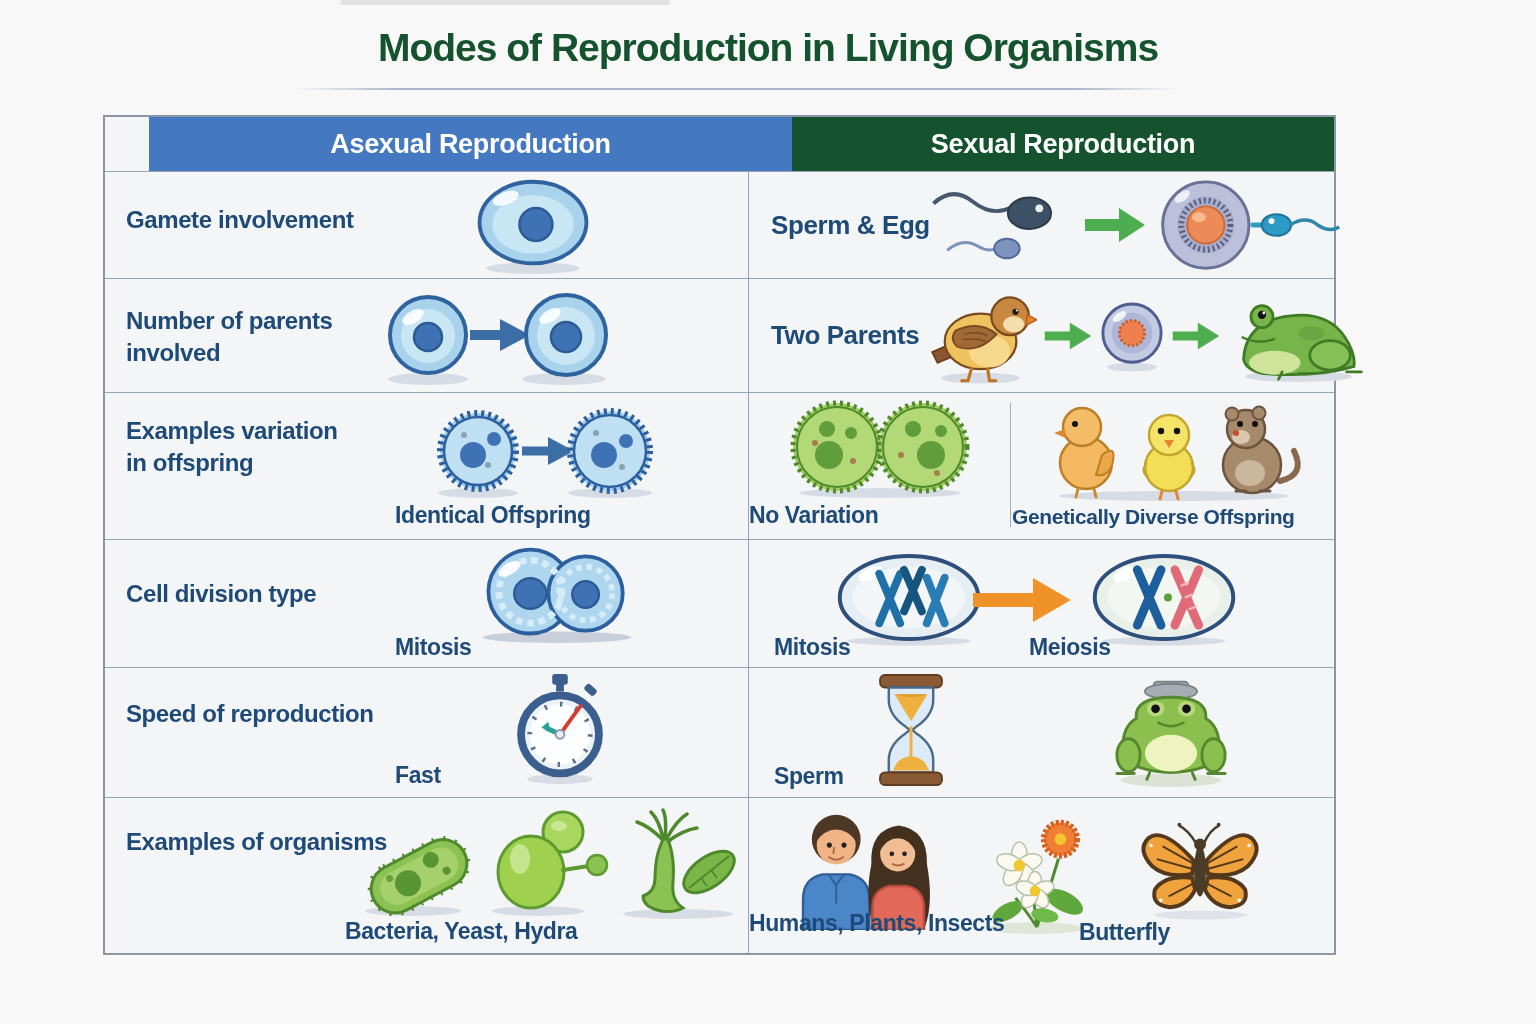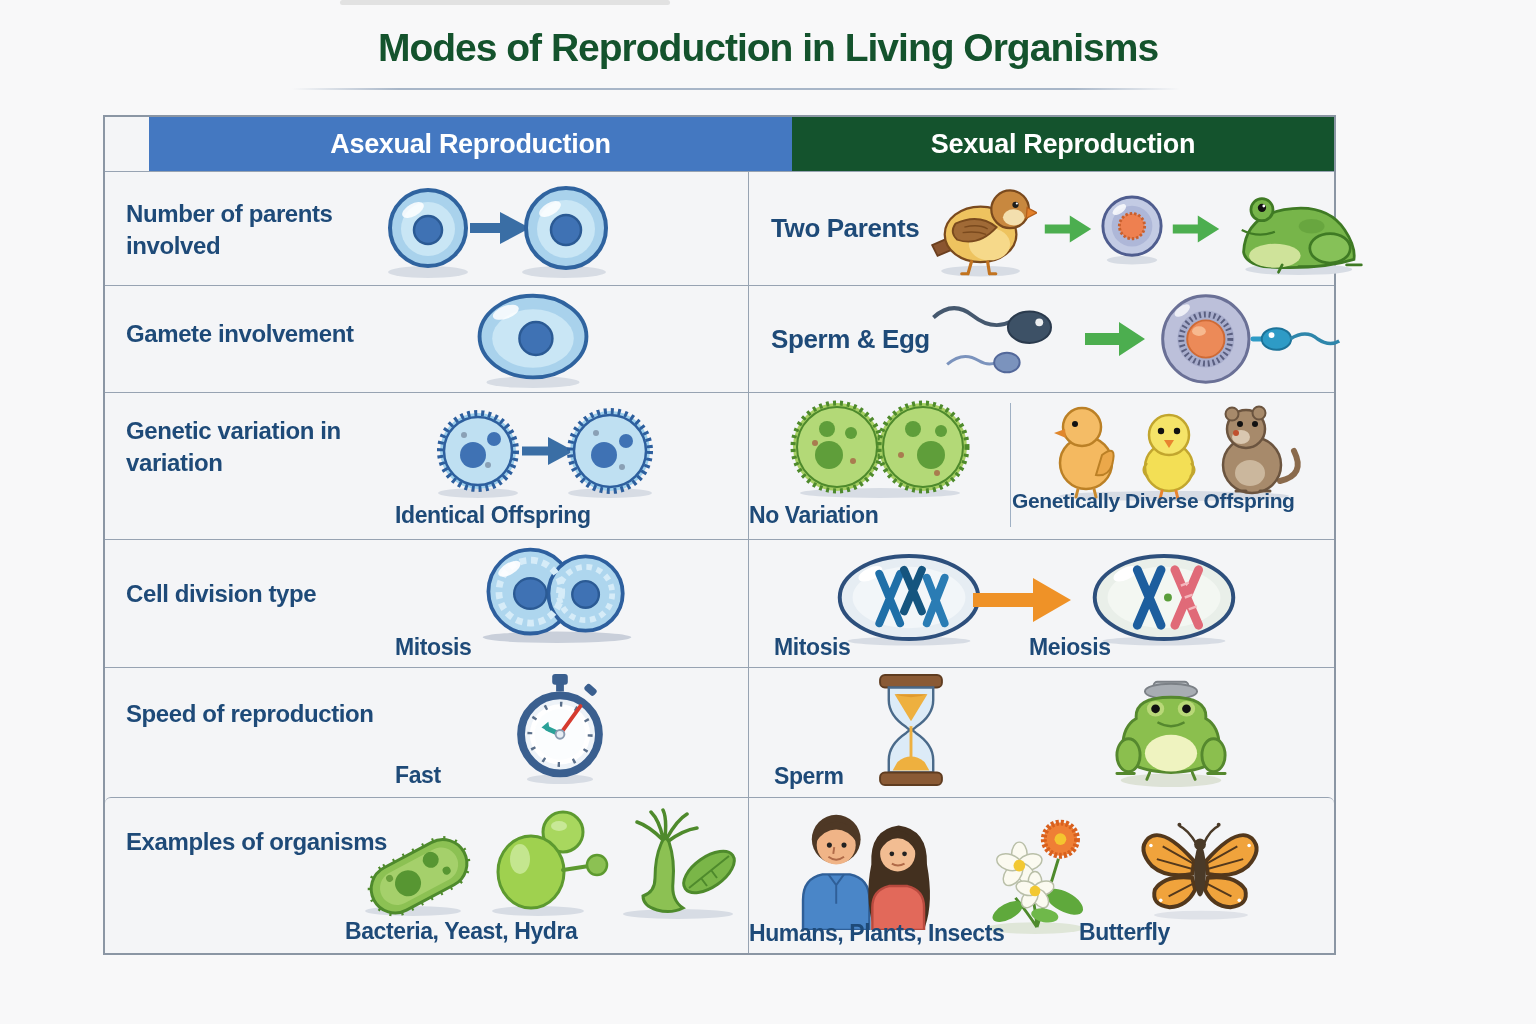--- a/index.html
+++ b/index.html
@@ -21,21 +21,21 @@
     position:absolute;left:103px;top:115px;width:1233px;
     border:2px solid #8b96a4;background:#f4f5f7;box-sizing:border-box;
   }
   .hdr{display:flex;height:54px;padding-left:44px;}
   .hcell{display:flex;align-items:center;justify-content:center;
     color:#ffffff;font-size:27px;font-weight:bold;letter-spacing:-.3px;}
   .h-asexual{width:643px;background:#4478c1;}
   .h-sexual{flex:1;background:#14532d;}
   .row{position:relative;border-top:1px solid #97a3b2;}
   .r1{height:113px;}.r2{height:106px;}.r3{height:146px;}
-  .r4{height:127px;}.r5{height:129px;}.r6{height:155px;border-radius:6px;}
+  .r4{height:127px;}.r5{height:129px;}.r6{height:155px;}
   .cl{position:absolute;left:0;top:0;bottom:0;width:643px;border-right:1px solid #97a3b2;}
   .cr{position:absolute;left:644px;top:0;bottom:0;right:0;}
   .lbl{
     position:absolute;left:21px;color:#1e4a78;font-weight:bold;
     font-size:24px;line-height:1.32;letter-spacing:-.4px;
   }
   .w-narrow{width:235px;} .w-wide{width:330px;}
   .art{position:absolute;line-height:0;}
   .cap{
     position:absolute;text-align:left;color:#1e4a78;
@@ -59,20 +59,72 @@
 
   <div class="hdr">
     <div class="hcell h-asexual">
       <span>Asexual Reproduction</span>
     </div>
     <div class="hcell h-sexual">
       <span>Sexual Reproduction</span>
     </div>
   </div>
 
+  <div class="row r2">
+    <div class="cl">
+      <div class="lbl w-wide" style="top:32px">Gamete involvement</div>
+      <div class="art" style="left:353px;top:2px">
+        <svg width="150" height="102" viewBox="0 0 150 105">
+          <ellipse cx="75" cy="97" rx="48" ry="6" fill="#d7dce4"></ellipse>
+          <ellipse cx="75" cy="50" rx="55" ry="42" fill="#a9d2ec" stroke="#2f639f" stroke-width="4"></ellipse>
+          <ellipse cx="75" cy="52" rx="42" ry="30" fill="#c9e6f5"></ellipse>
+          <circle cx="78" cy="52" r="17" fill="#3f72b4" stroke="#2b5a94" stroke-width="2.5"></circle>
+          <ellipse cx="47" cy="25" rx="14" ry="6.5" fill="#ffffff" opacity=".85" transform="rotate(-20 47 25)"></ellipse>
+        </svg>
+      </div>
+    </div>
+    <div class="cr">
+      <div class="flexrow">
+        <span class="rtext" style="width:152px">Sperm &amp; Egg</span>
+        <span class="art" style="position:static">
+          <svg width="148" height="98" viewBox="0 0 150 100">
+            <path d="M4 28 Q24 10 44 26 Q64 42 84 32" stroke="#45586e" stroke-width="4" fill="none"></path>
+            <ellipse cx="102" cy="38" rx="22" ry="16" fill="#3d5166" stroke="#2a3a4d" stroke-width="2"></ellipse>
+            <circle cx="112" cy="33" r="4" fill="#fff" opacity=".9"></circle>
+            <g>
+              <path d="M18 76 Q34 62 50 72 Q60 78 68 74" stroke="#7b93bd" stroke-width="3" fill="none"></path>
+              <ellipse cx="79" cy="74" rx="13" ry="10" fill="#7b93bd" stroke="#53689a" stroke-width="2"></ellipse>
+            </g>
+          </svg>
+        </span>
+        <span class="art" style="position:static">
+          <svg width="64" height="40" viewBox="0 0 64 40">
+              <path d="M2 14 h34 v-11 l26 17 -26 17 v-11 H2 z" fill="#4cae4f"></path>
+            </svg>
+        </span>
+        <span class="art" style="position:static">
+          <svg width="190" height="102" viewBox="0 0 190 104">
+            <circle cx="52" cy="52" r="44" fill="#bcc0da" stroke="#6a7096" stroke-width="3"></circle>
+            <circle cx="52" cy="52" r="29" fill="#a9aecd"></circle>
+            <circle cx="52" cy="52" r="25" fill="none" stroke="#5a5f80" stroke-width="6" stroke-dasharray="2 3"></circle>
+            <circle cx="52" cy="52" r="19" fill="#ec8a58" stroke="#cf6a35" stroke-width="2"></circle>
+            <ellipse cx="45" cy="44" rx="7" ry="5" fill="#f7b98f"></ellipse>
+            <ellipse cx="28" cy="23" rx="9" ry="4.5" fill="#ffffff" opacity=".75" transform="rotate(-35 28 23)"></ellipse>
+            <g>
+              <path d="M100 52 L110 52" stroke="#2e9bc6" stroke-width="5" stroke-linecap="round"></path>
+              <ellipse cx="124" cy="52" rx="15" ry="11" fill="#2e9bc6" stroke="#1d7399" stroke-width="2"></ellipse>
+              <circle cx="119" cy="48" r="3" fill="#fff"></circle>
+              <path d="M138 52 Q154 42 166 52 Q178 60 188 54" stroke="#2e86ab" stroke-width="3.5" fill="none"></path>
+            </g>
+          </svg>
+        </span>
+      </div>
+    </div>
+  </div>
+
   <div class="row r1">
     <div class="cl">
       <div class="lbl w-narrow" style="top:26px">Number of parents involved</div>
       <div class="art" style="left:275px;top:8px">
         <svg width="230" height="100" viewBox="0 0 230 100">
           <ellipse cx="48" cy="92" rx="40" ry="6" fill="#d7dce4"></ellipse>
           <ellipse cx="184" cy="92" rx="42" ry="6" fill="#d7dce4"></ellipse>
           <g>
             <circle cx="48" cy="48" r="38" fill="#a9d2ec" stroke="#2f639f" stroke-width="4"></circle>
             <circle cx="48" cy="49" r="27" fill="#c9e6f5"></circle>
@@ -141,75 +193,23 @@
             <path d="M16 52 Q34 61 52 54" stroke="#3f7a24" stroke-width="2.5" fill="none"></path>
             <ellipse cx="112" cy="72" rx="22" ry="16" fill="#86c158" stroke="#3f7a24" stroke-width="3"></ellipse>
             <ellipse cx="92" cy="48" rx="14" ry="8" fill="#5f9c38" opacity=".6"></ellipse>
             <path d="M94 92 h-16 M130 90 h16 M60 90 l-4 8" stroke="#3f7a24" stroke-width="3" stroke-linecap="round"></path>
           </svg>
         </span>
       </div>
     </div>
   </div>
 
-  <div class="row r2">
-    <div class="cl">
-      <div class="lbl w-wide" style="top:32px">Gamete involvement</div>
-      <div class="art" style="left:353px;top:2px">
-        <svg width="150" height="102" viewBox="0 0 150 105">
-          <ellipse cx="75" cy="97" rx="48" ry="6" fill="#d7dce4"></ellipse>
-          <ellipse cx="75" cy="50" rx="55" ry="42" fill="#a9d2ec" stroke="#2f639f" stroke-width="4"></ellipse>
-          <ellipse cx="75" cy="52" rx="42" ry="30" fill="#c9e6f5"></ellipse>
-          <circle cx="78" cy="52" r="17" fill="#3f72b4" stroke="#2b5a94" stroke-width="2.5"></circle>
-          <ellipse cx="47" cy="25" rx="14" ry="6.5" fill="#ffffff" opacity=".85" transform="rotate(-20 47 25)"></ellipse>
-        </svg>
-      </div>
-    </div>
-    <div class="cr">
-      <div class="flexrow">
-        <span class="rtext" style="width:152px">Sperm &amp; Egg</span>
-        <span class="art" style="position:static">
-          <svg width="148" height="98" viewBox="0 0 150 100">
-            <path d="M4 28 Q24 10 44 26 Q64 42 84 32" stroke="#45586e" stroke-width="4" fill="none"></path>
-            <ellipse cx="102" cy="38" rx="22" ry="16" fill="#3d5166" stroke="#2a3a4d" stroke-width="2"></ellipse>
-            <circle cx="112" cy="33" r="4" fill="#fff" opacity=".9"></circle>
-            <g>
-              <path d="M18 76 Q34 62 50 72 Q60 78 68 74" stroke="#7b93bd" stroke-width="3" fill="none"></path>
-              <ellipse cx="79" cy="74" rx="13" ry="10" fill="#7b93bd" stroke="#53689a" stroke-width="2"></ellipse>
-            </g>
-          </svg>
-        </span>
-        <span class="art" style="position:static">
-          <svg width="64" height="40" viewBox="0 0 64 40">
-              <path d="M2 14 h34 v-11 l26 17 -26 17 v-11 H2 z" fill="#4cae4f"></path>
-            </svg>
-        </span>
-        <span class="art" style="position:static">
-          <svg width="190" height="102" viewBox="0 0 190 104">
-            <circle cx="52" cy="52" r="44" fill="#bcc0da" stroke="#6a7096" stroke-width="3"></circle>
-            <circle cx="52" cy="52" r="29" fill="#a9aecd"></circle>
-            <circle cx="52" cy="52" r="25" fill="none" stroke="#5a5f80" stroke-width="6" stroke-dasharray="2 3"></circle>
-            <circle cx="52" cy="52" r="19" fill="#ec8a58" stroke="#cf6a35" stroke-width="2"></circle>
-            <ellipse cx="45" cy="44" rx="7" ry="5" fill="#f7b98f"></ellipse>
-            <ellipse cx="28" cy="23" rx="9" ry="4.5" fill="#ffffff" opacity=".75" transform="rotate(-35 28 23)"></ellipse>
-            <g>
-              <path d="M100 52 L110 52" stroke="#2e9bc6" stroke-width="5" stroke-linecap="round"></path>
-              <ellipse cx="124" cy="52" rx="15" ry="11" fill="#2e9bc6" stroke="#1d7399" stroke-width="2"></ellipse>
-              <circle cx="119" cy="48" r="3" fill="#fff"></circle>
-              <path d="M138 52 Q154 42 166 52 Q178 60 188 54" stroke="#2e86ab" stroke-width="3.5" fill="none"></path>
-            </g>
-          </svg>
-        </span>
-      </div>
-    </div>
-  </div>
-
   <div class="row r3">
     <div class="cl">
-      <div class="lbl w-narrow" style="top:22px">Genetic variation in variation</div>
+      <div class="lbl w-narrow" style="top:22px">Examples variation in offspring</div>
       <div class="art" style="left:325px;top:10px">
         <svg width="225" height="96" viewBox="0 0 225 96">
           <ellipse cx="48" cy="90" rx="40" ry="5" fill="#d7dce4"></ellipse>
           <ellipse cx="180" cy="90" rx="42" ry="5" fill="#d7dce4"></ellipse>
           <g>
             <circle cx="48" cy="48" r="38" fill="#9fd0ec" stroke="#2d5f9e" stroke-width="6" stroke-dasharray="3 4"></circle>
             <circle cx="48" cy="48" r="34" fill="#bfe0f2" stroke="#2d5f9e" stroke-width="2.5"></circle>
             <circle cx="43" cy="52" r="13" fill="#3f72b4"></circle>
             <circle cx="64" cy="36" r="7" fill="#3f72b4"></circle>
             <circle cx="58" cy="62" r="3" fill="#8aa0b5"></circle>
@@ -283,21 +283,21 @@
               <circle cx="188" cy="17" r="6.5" fill="#a78a6b" stroke="#6b543f" stroke-width="2"></circle>
               <circle cx="215" cy="16" r="6.5" fill="#a78a6b" stroke="#6b543f" stroke-width="2"></circle>
               <ellipse cx="197" cy="40" rx="9" ry="7" fill="#d9c7b0"></ellipse>
               <circle cx="192" cy="36" r="3" fill="#c0502e"></circle>
               <circle cx="196" cy="27" r="3" fill="#111"></circle>
                 <circle cx="211" cy="27" r="3" fill="#111"></circle>
               <path d="M192 94 h10 M216 94 h10" stroke="#6b543f" stroke-width="3" stroke-linecap="round"></path>
             </g>
           </svg>
         </div>
-        <div class="cap cap-sm" style="left:0;width:100%;bottom:26px">Genetically Diverse Offspring</div>
+        <div class="cap cap-sm" style="left:0;width:100%;bottom:10px">Genetically Diverse Offspring</div>
       </div>
     </div>
   </div>
 
   <div class="row r4">
     <div class="cl">
       <div class="lbl w-wide" style="top:38px">Cell division type</div>
       <div class="art" style="left:362px;top:4px">
         <svg width="180" height="100" viewBox="0 0 180 105">
           <ellipse cx="90" cy="98" rx="78" ry="6" fill="#c9cfda"></ellipse>
@@ -498,18 +498,18 @@
           <path d="M74 65 Q102 62 112 77 Q116 93 97 95 Q79 94 71 77 Z" fill="#f0a33c" stroke="#53381c" stroke-width="4"></path>
           <path d="M62 52 L28 33 M62 57 L22 46 M61 70 L34 84 M70 52 L104 33 M70 57 L110 46 M71 70 L98 84" stroke="#53381c" stroke-width="2"></path>
           <circle cx="16" cy="32" r="1.8" fill="#fff"></circle>
             <circle cx="116" cy="32" r="1.8" fill="#fff"></circle>
           <circle cx="26" cy="88" r="1.8" fill="#fff"></circle>
             <circle cx="106" cy="88" r="1.8" fill="#fff"></circle>
           <ellipse cx="66" cy="58" rx="6" ry="26" fill="#4a3a28"></ellipse>
           <circle cx="66" cy="31" r="6" fill="#4a3a28"></circle>
         </svg>
       </div>
-      <div class="cap" style="left:0;width:310px;bottom:6px">Humans, Plants, Insects</div>
+      <div class="cap" style="left:0;width:310px;bottom:16px">Humans, Plants, Insects</div>
       <div class="cap" style="left:330px;width:230px;bottom:7px">Butterfly</div>
     </div>
   </div>
 
 </div>
 
 </body></html>

